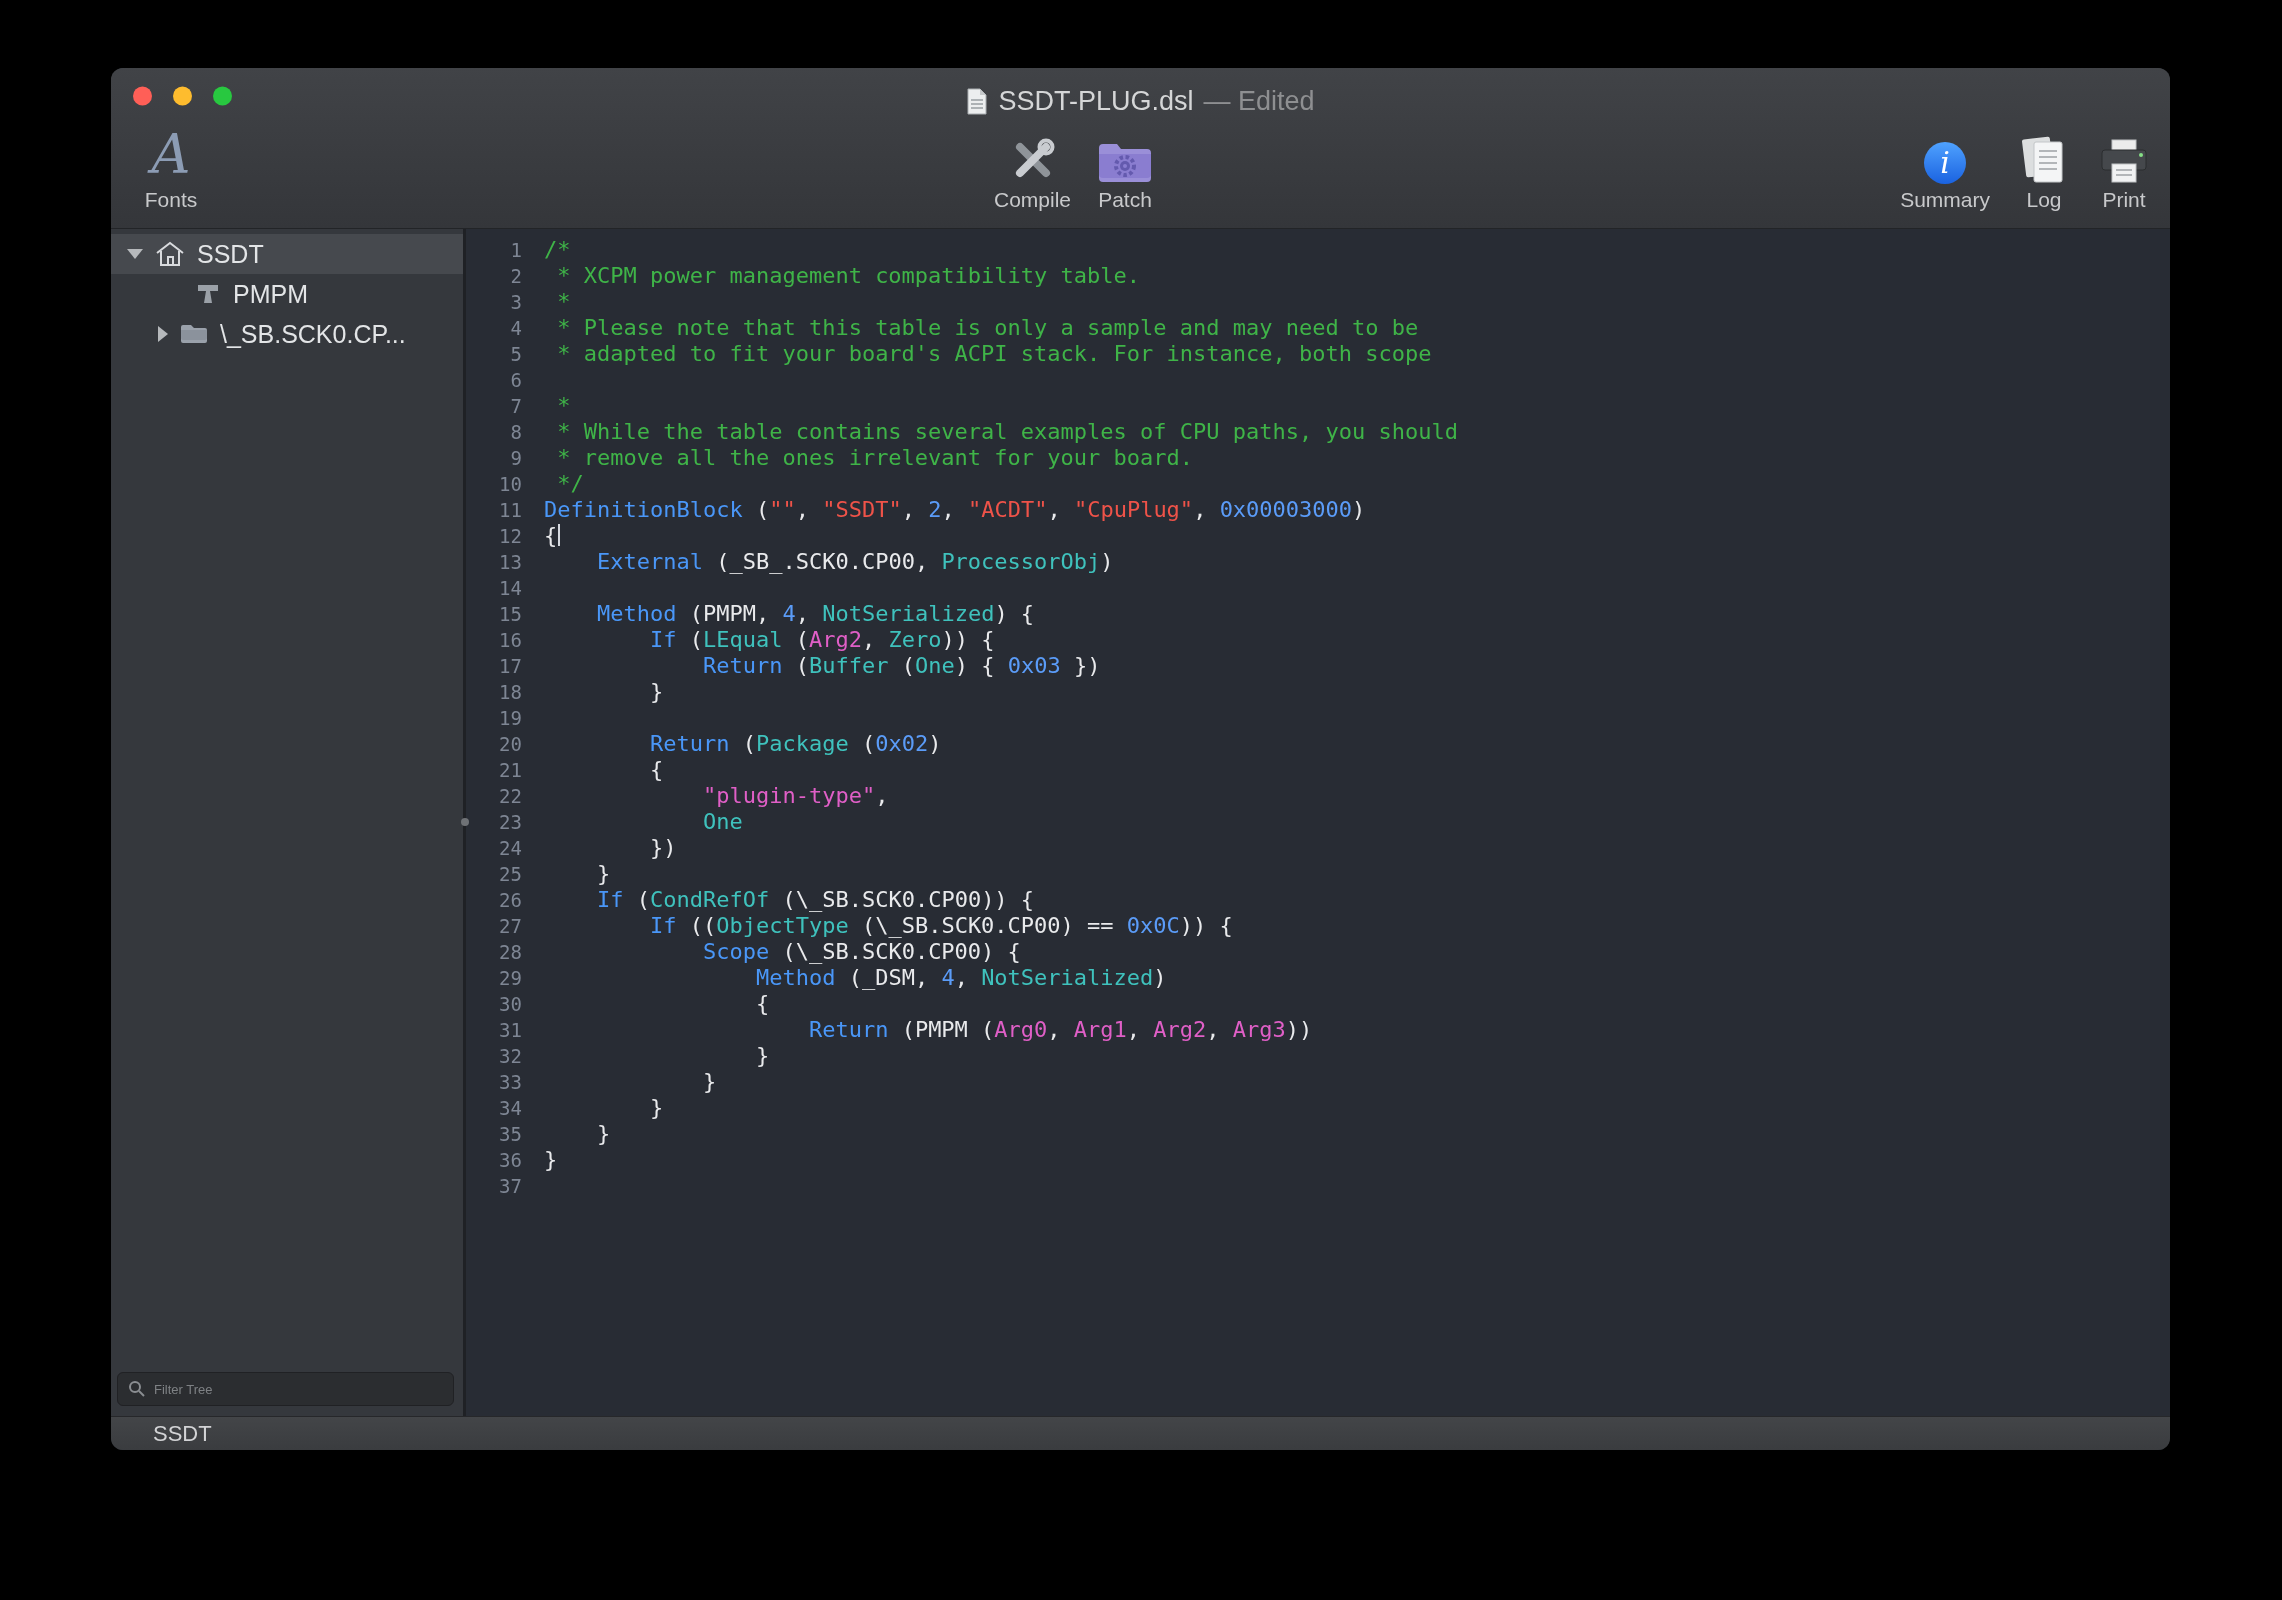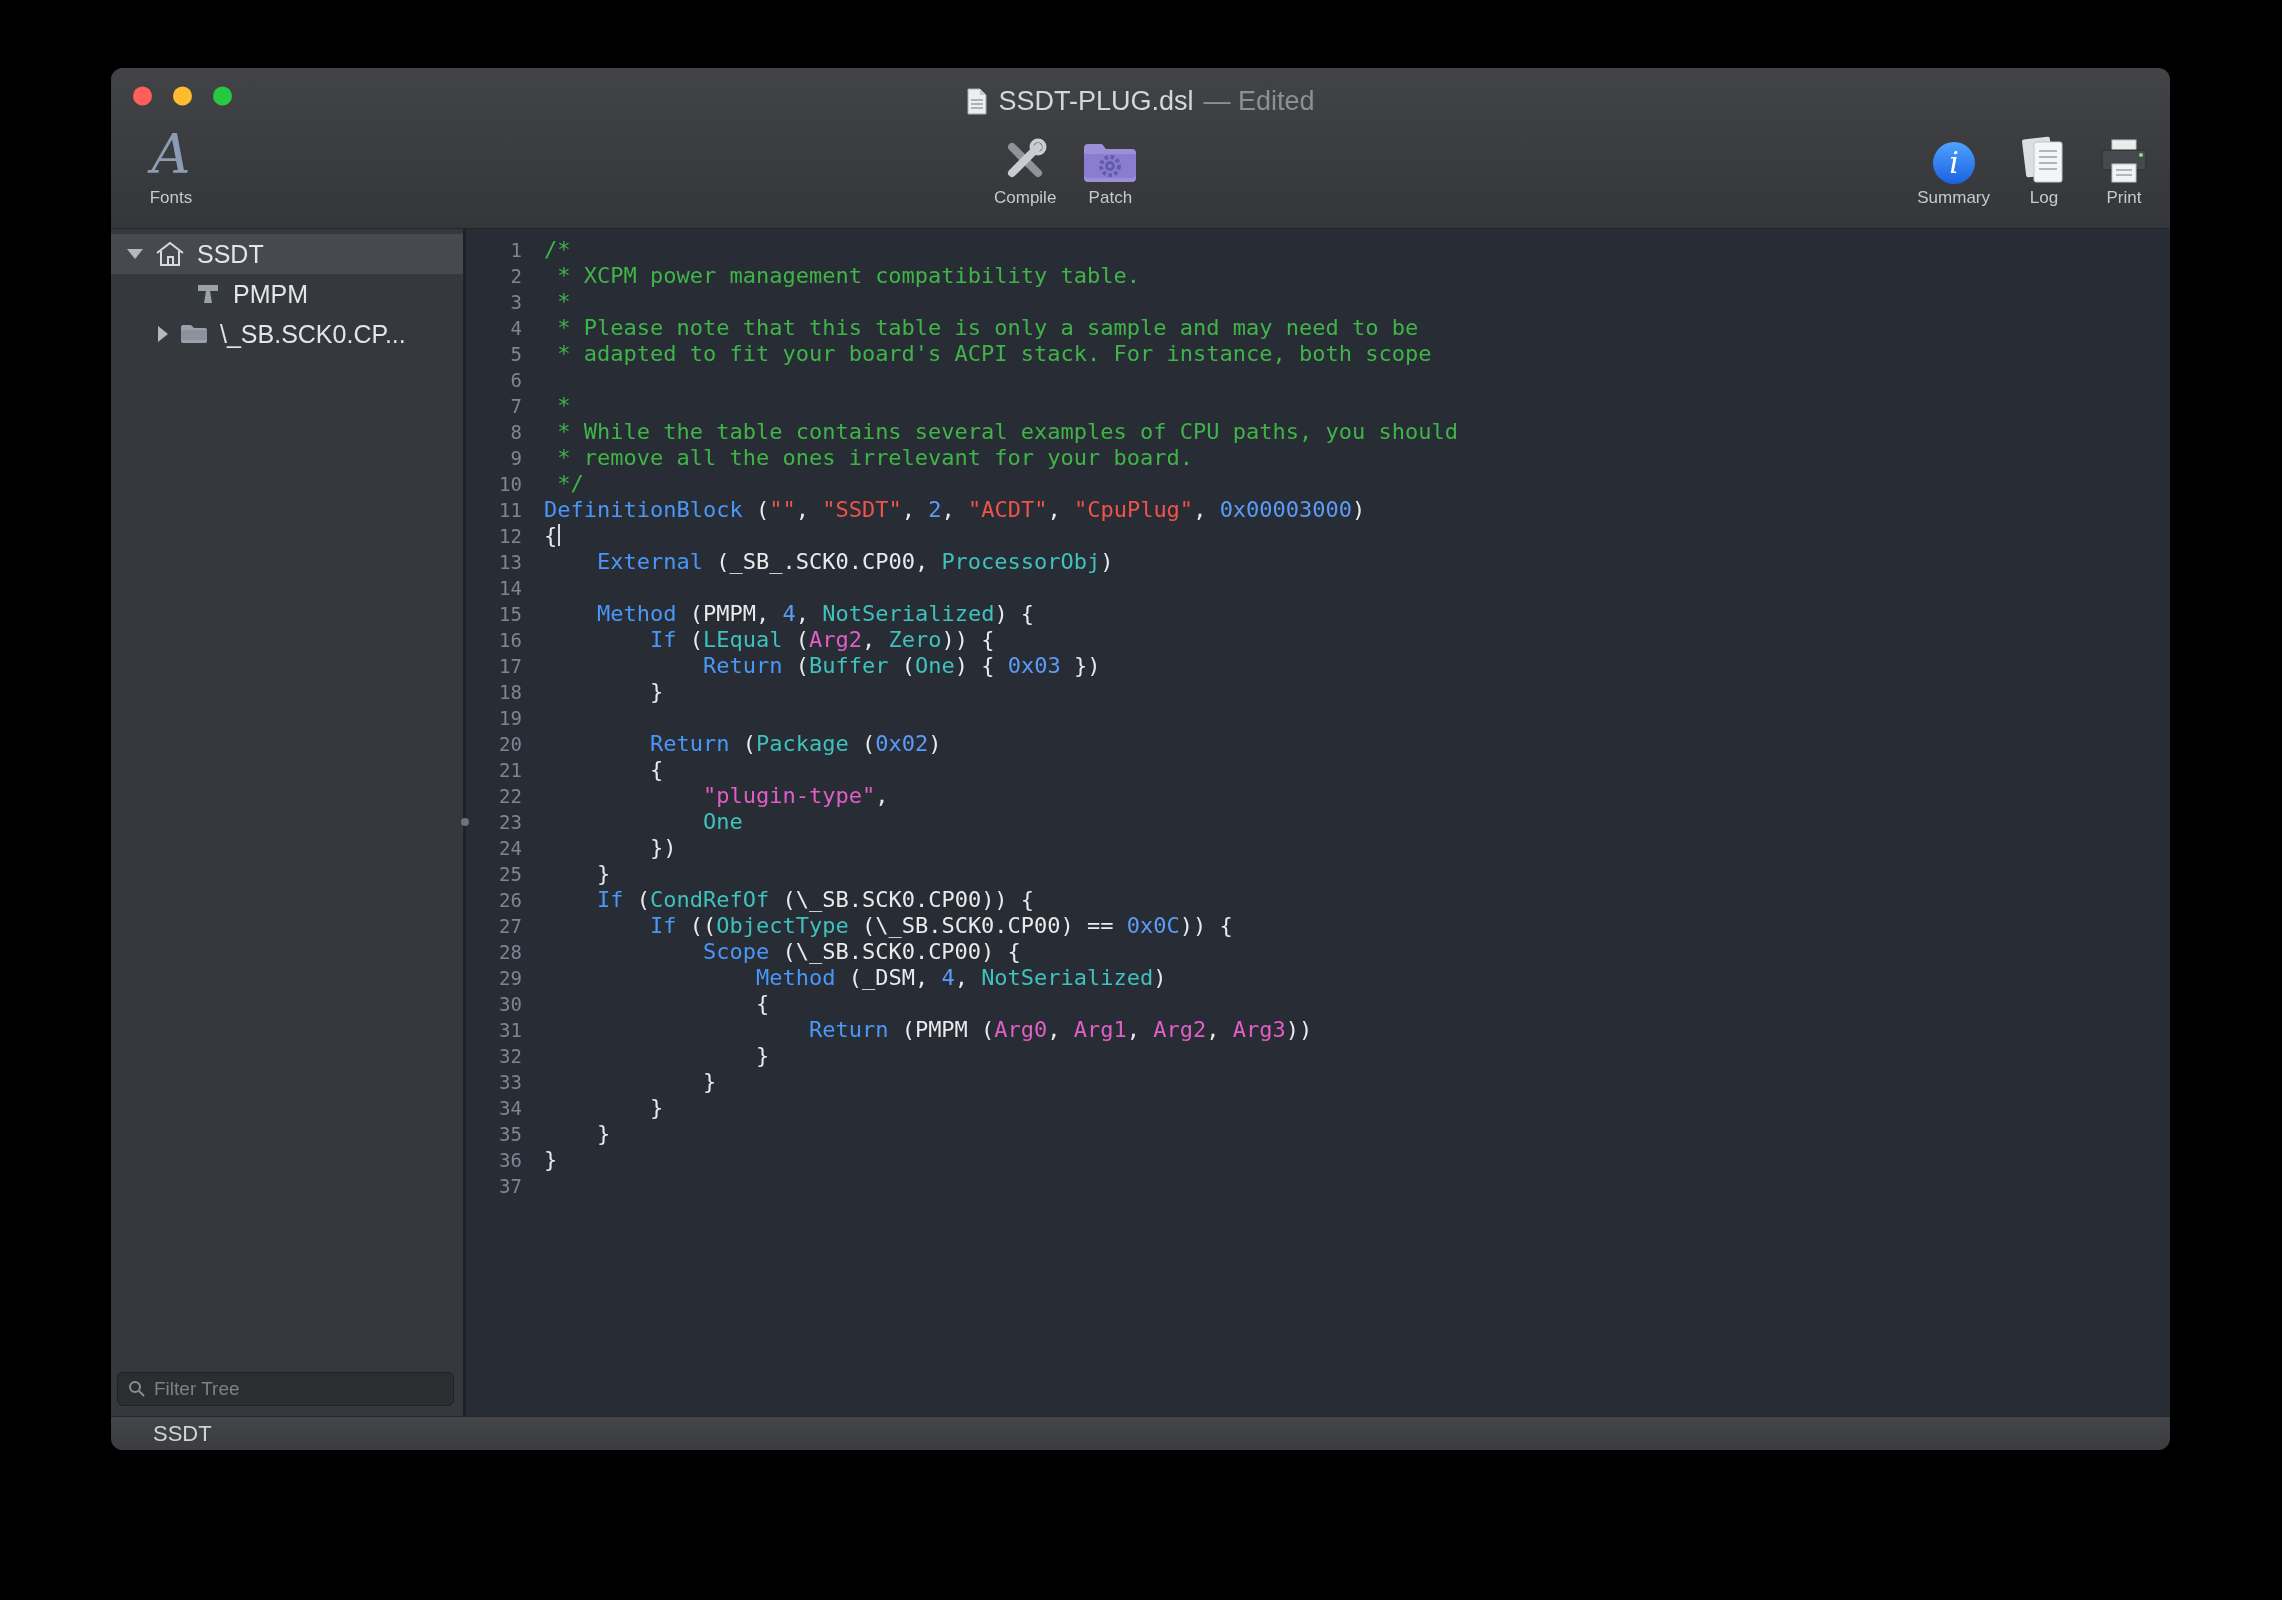--- a/index.html
+++ b/index.html
@@ -21,21 +21,21 @@
   .tl.red    { background: #ff5f57; }
   .tl.yellow { background: #febc2e; }
   .tl.green  { background: #28c840; }
   .title-center { display: flex; align-items: center; gap: 10px; margin-top: 10px; }
   .title-text   { font-size: 27px; color: #d5d6d7; }
   .title-suffix { font-size: 27px; color: #8e8f91; }
 
   .toolbar { height: 104px; position: relative; }
   .tb-item { display: flex; flex-direction: column; align-items: center; gap: 2px; cursor: default; }
   .tb-icon { height: 62px; display: flex; align-items: flex-end; justify-content: center; }
-  .tb-label { font-size: 17px; color: #c8c9cb; }
+  .tb-label { font-size: 21px; color: #c8c9cb; }
   .tb-fonts  { position: absolute; left: 16px; top: 0; min-width: 88px; }
   .tb-center { position: absolute; left: 883px; top: 0; display: flex; gap: 26px; }
   .tb-right  { position: absolute; right: 20px; top: 0; display: flex; gap: 30px; }
   .fonts-a { font-family: "DejaVu Serif", serif; font-style: italic; font-size: 54px;
              line-height: 1; color: #8c9cb4; padding-bottom: 4px; }
 
   
   .content { flex: 1; display: flex; min-height: 0; position: relative; }
 
   .sidebar { flex: 0 0 352px; width: 352px; background: #35383d; position: relative; }
@@ -49,21 +49,21 @@
                border-top: 10px solid #b6b9bc; }
   .disc-right { width: 0; height: 0; border-top: 8px solid transparent; border-bottom: 8px solid transparent;
                 border-left: 10px solid #b6b9bc; }
   .s-icon { display: inline-flex; margin-left: 12px; }
   .s-label { margin-left: 12px; }
 
   .filter { position: absolute; left: 6px; right: 9px; bottom: 10px; height: 34px;
             background: #2b2d30; border: 1px solid #202124; border-radius: 6px;
             display: flex; align-items: center; padding: 0 10px; gap: 8px; }
   .filter input { flex: 1; background: transparent; border: none; outline: none;
-                  color: #d6d7d8; font-size: 19px; font-family: "Liberation Sans", sans-serif; }
+                  color: #d6d7d8; font-size: 13px; font-family: "Liberation Sans", sans-serif; }
   .filter input::placeholder { color: #7e8184; }
 
   .splitter { flex: 0 0 3px; width: 3px; background: #1f2125; position: relative; }
   .knob { position: absolute; left: 50%; top: 593px; transform: translate(-50%, -50%);
           width: 8px; height: 8px; border-radius: 50%; background: #6f7276; }
 
   .editor { flex: 1; background: #282c34; padding-top: 8px; overflow: hidden;
             font-family: "DejaVu Sans Mono", monospace; }
   .code-row { display: flex; height: 26px; line-height: 26px; white-space: pre; }
   .ln { flex: 0 0 56px; text-align: right; font-size: 19px; color: #7e8694; }

